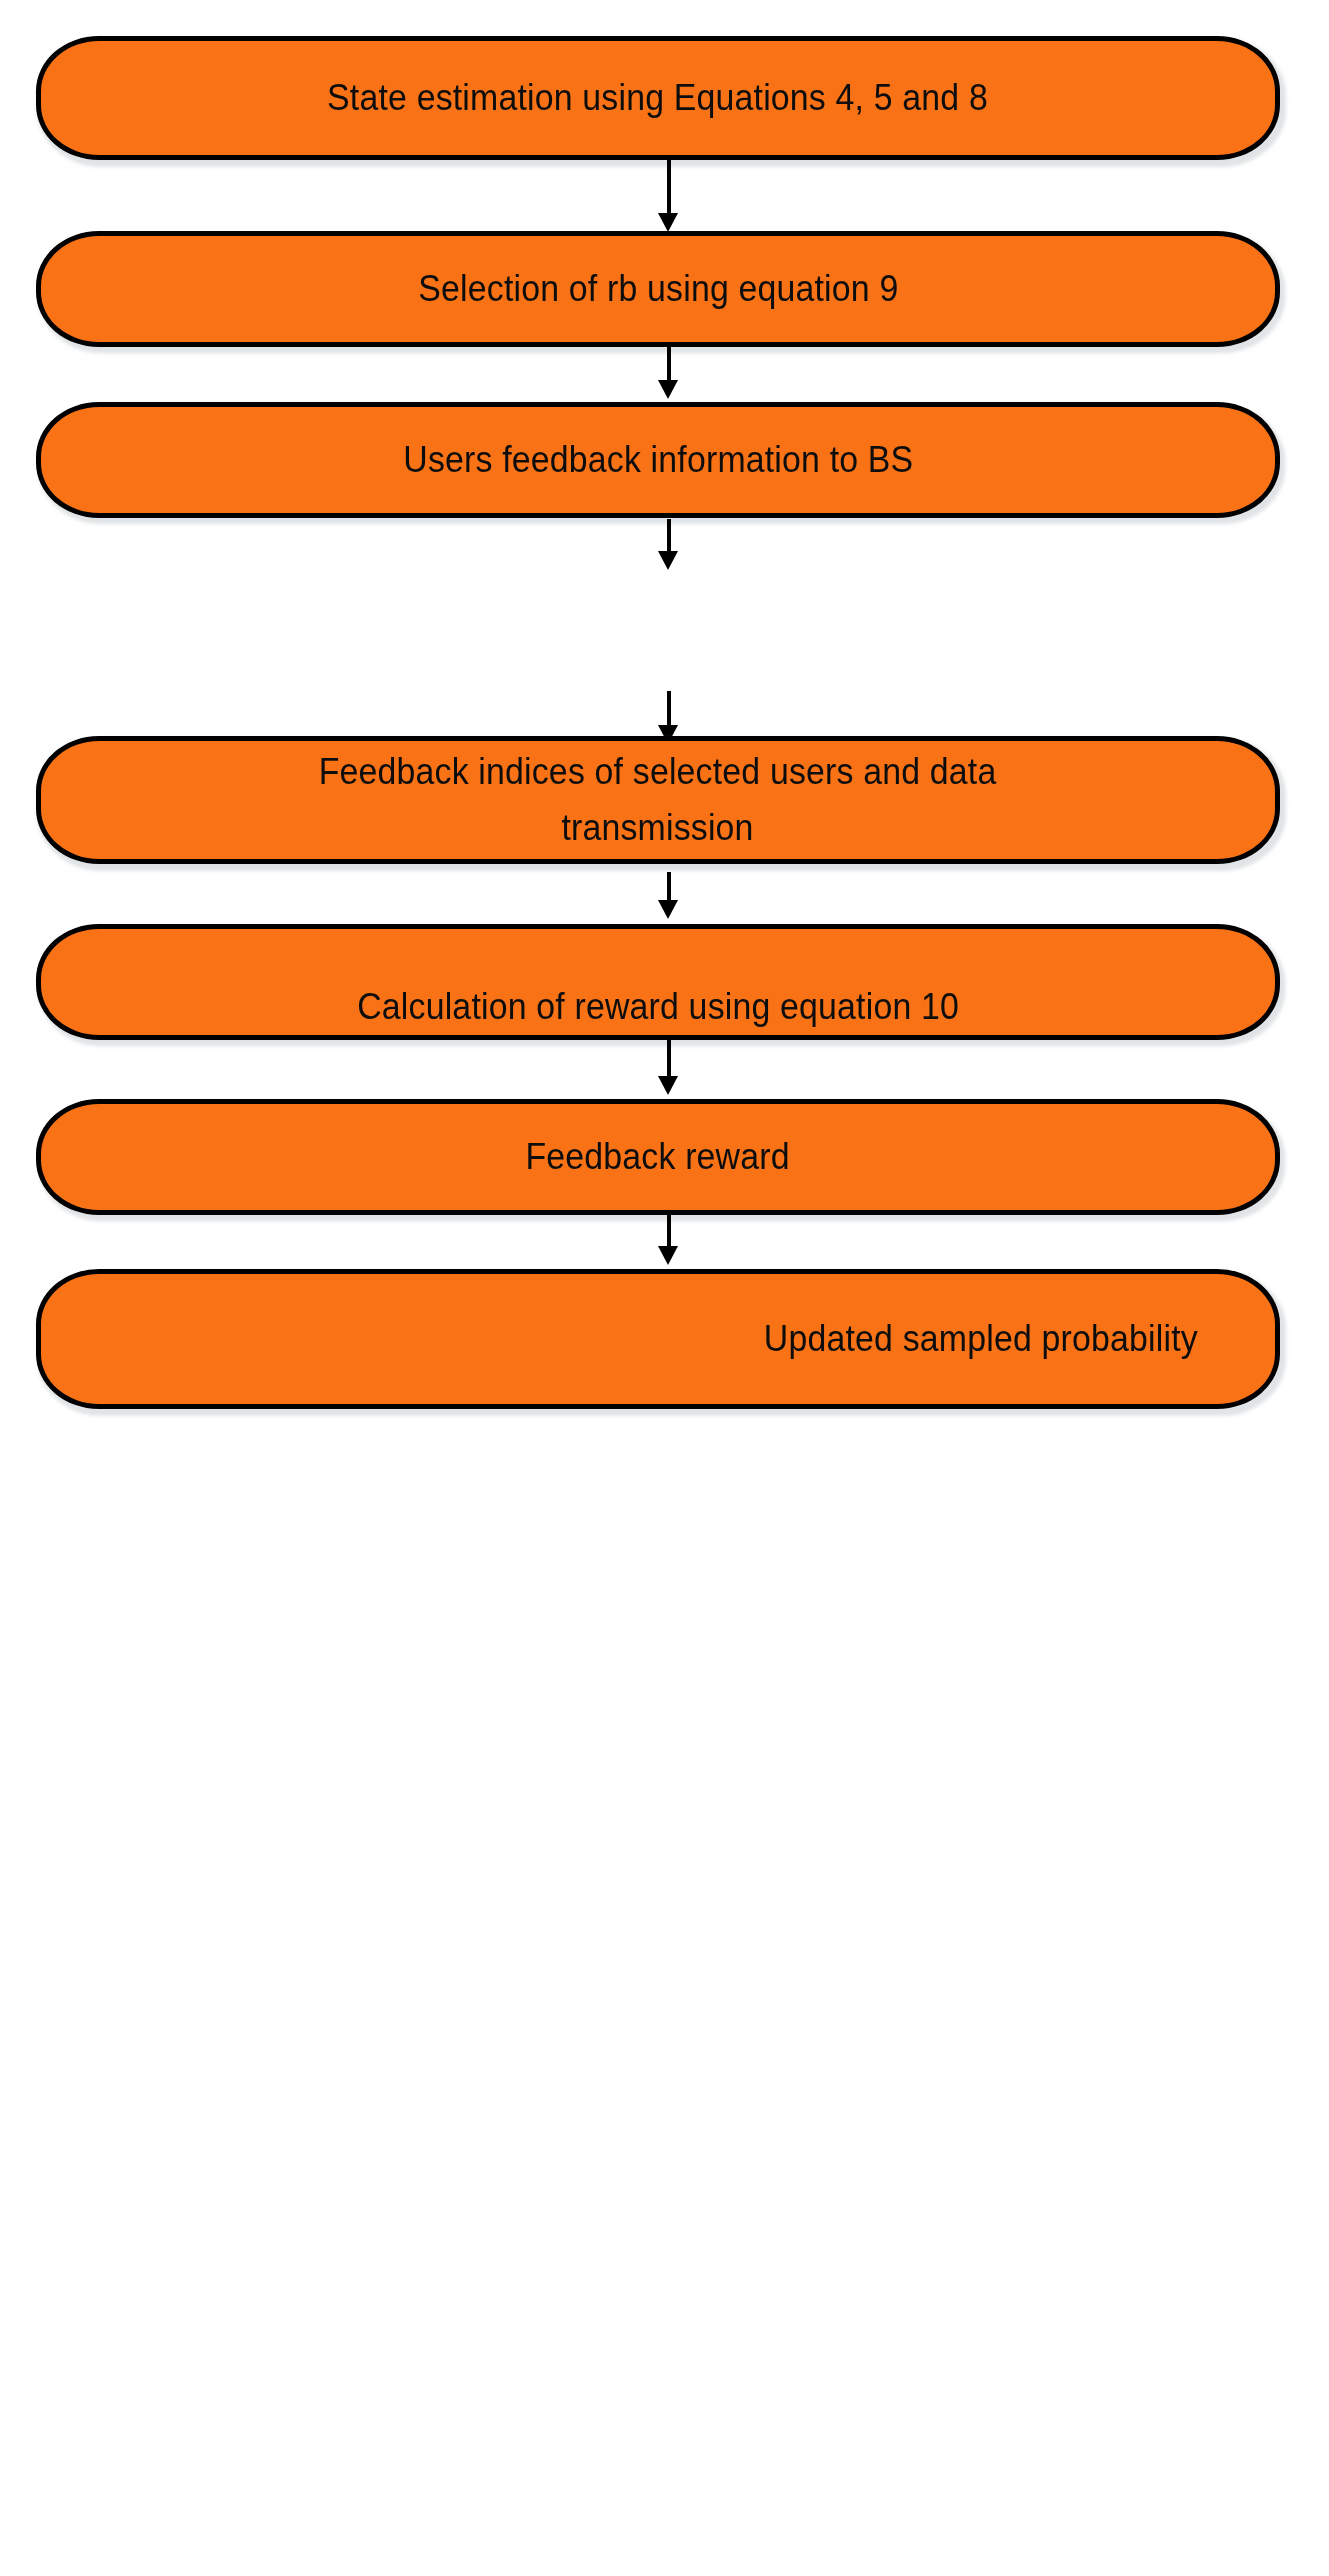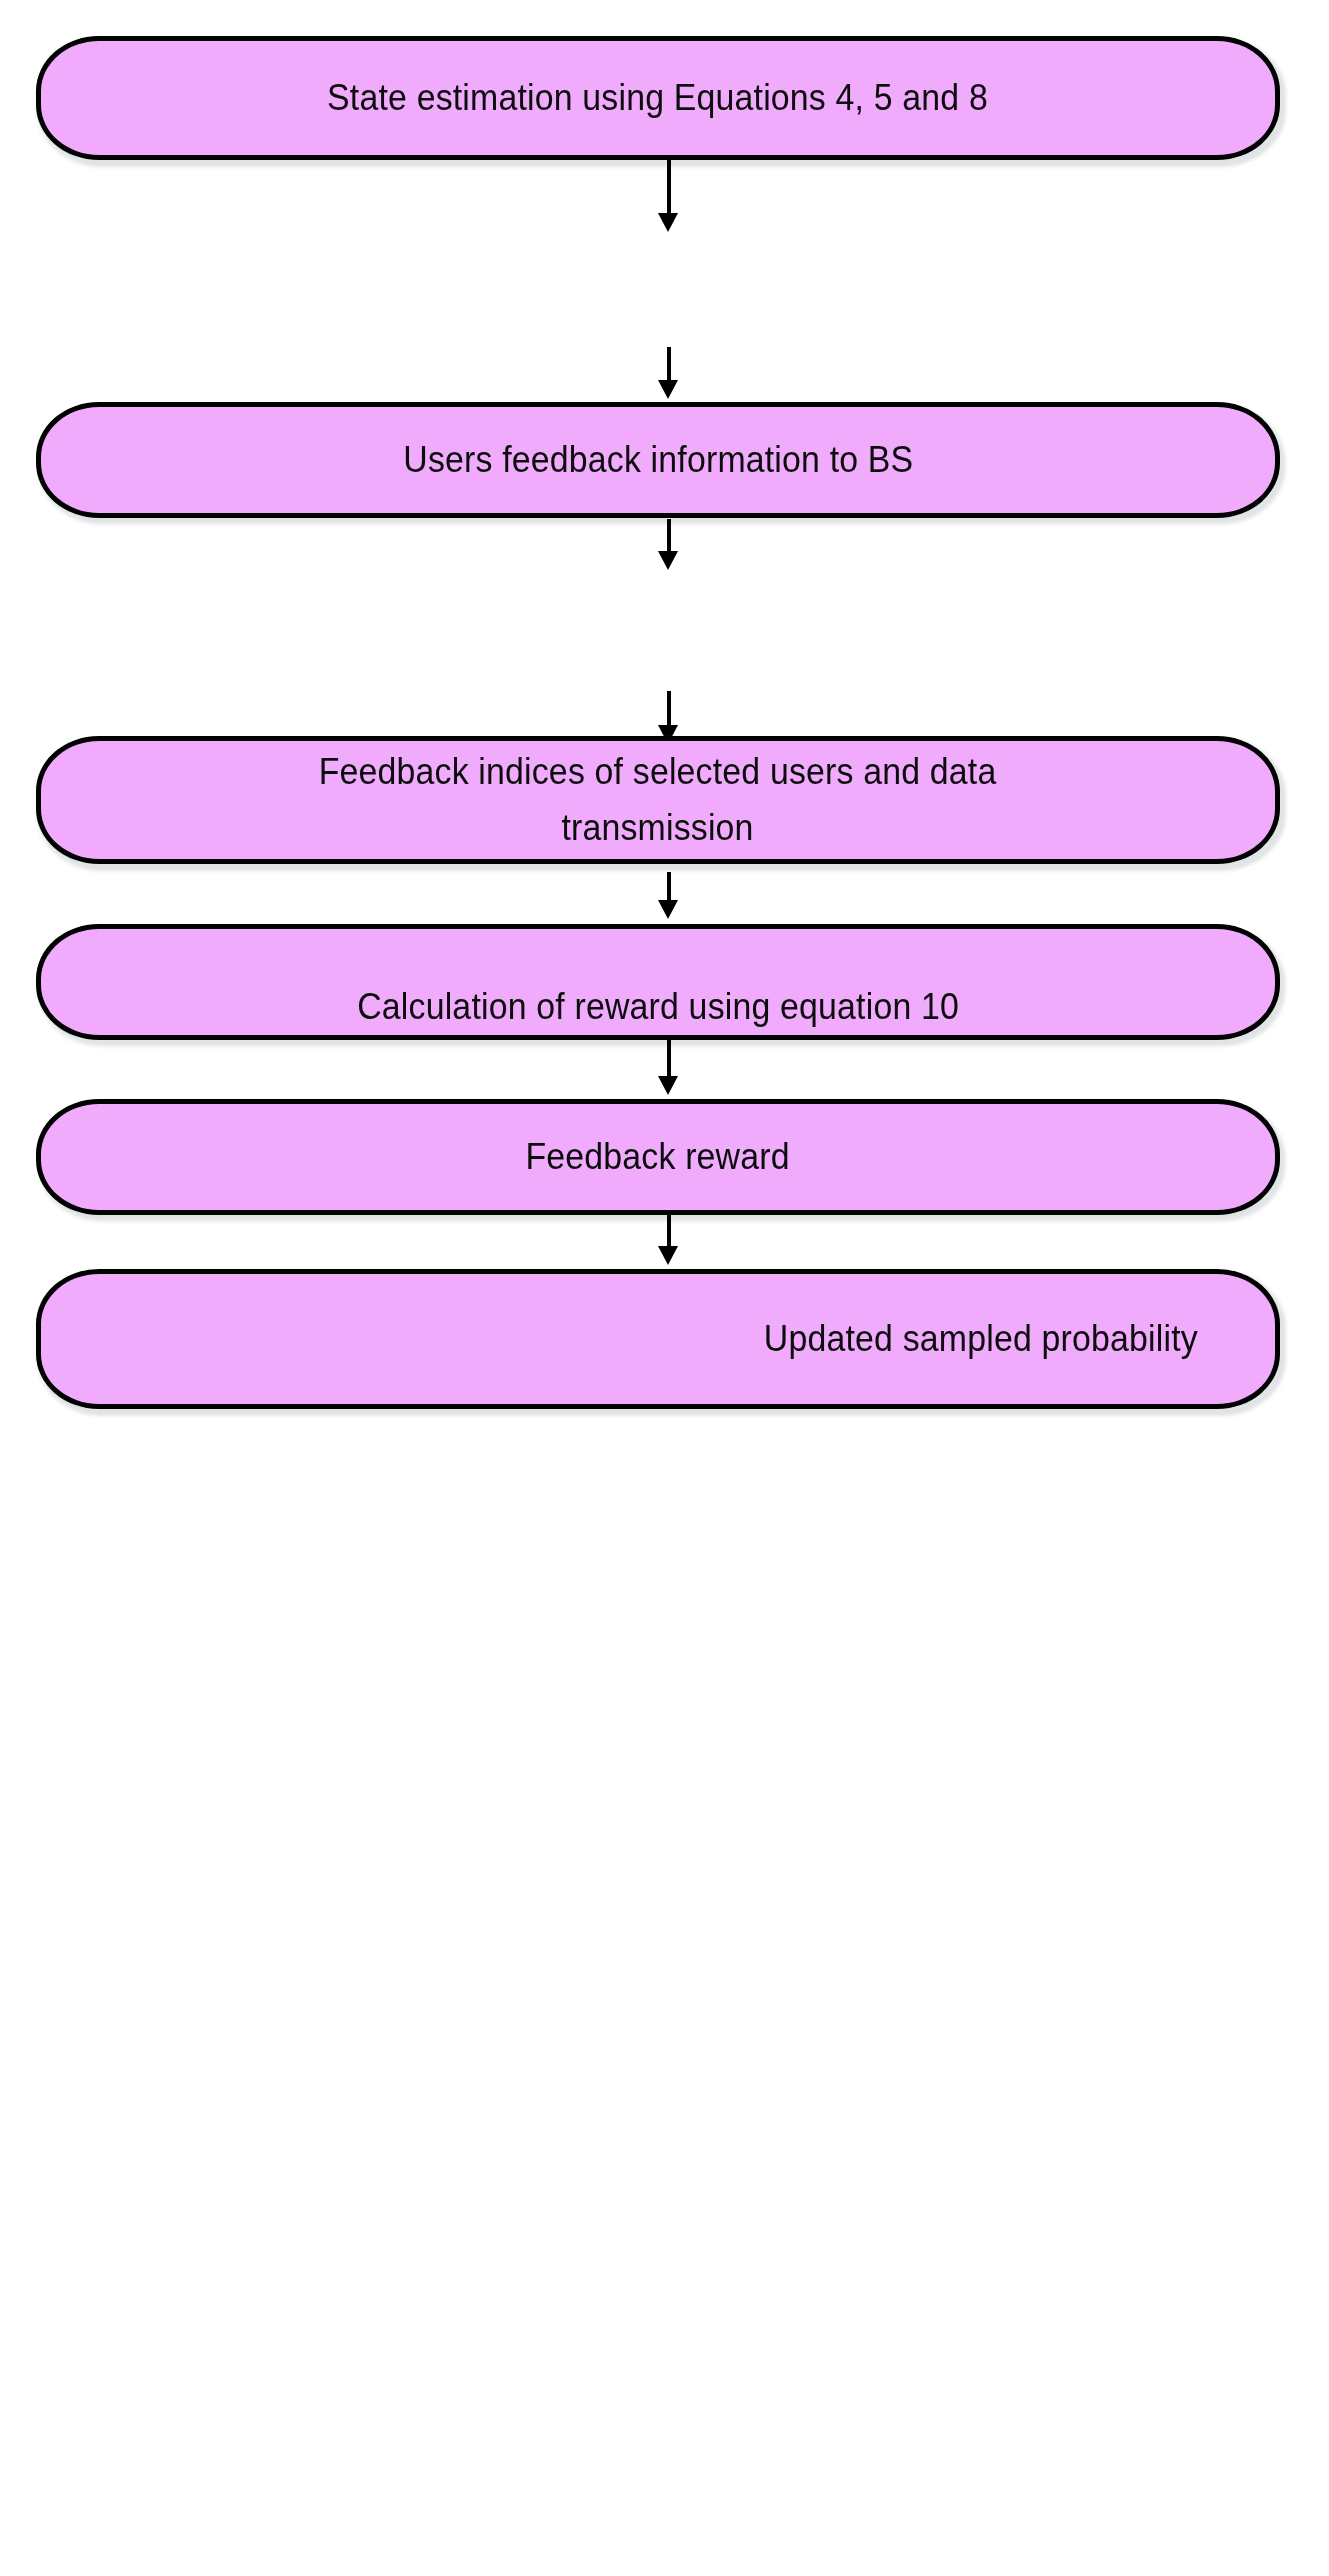--- a/index.html
+++ b/index.html
@@ -19,21 +19,21 @@
     width: 1329px;
     height: 2576px;
     background: #ffffff;
   }
 
   .node {
     position: absolute;
     left: 36px;
     width: 1244px;
     box-sizing: border-box;
-    background: #f0abfc;
+    background: #f97316;
     border: 5.4px solid #000000;
     border-radius: 63px / 55px;
     box-shadow: 3.6px 4.5px 3.6px 1.8px rgba(200,205,210,0.55);
     display: flex;
     align-items: center;
     justify-content: center;
     text-align: center;
   }
 
   .node-label {
@@ -94,20 +94,23 @@
 <body>
 
 <div id="flowchart">
 
   <div class="node n0">
     <span class="node-label">State estimation using Equations 4, 5 and 8</span>
   </div>
   <div class="connector c0"></div>
   <div class="arrowhead a0"></div>
 
+  <div class="node n1">
+    <span class="node-label">Selection of rb using equation 9</span>
+  </div>
   <div class="connector c1"></div>
   <div class="arrowhead a1"></div>
 
   <div class="node n2">
     <span class="node-label">Users feedback information to BS</span>
   </div>
   <div class="connector c2"></div>
   <div class="arrowhead a2"></div>
 
   <div class="connector c3"></div>

